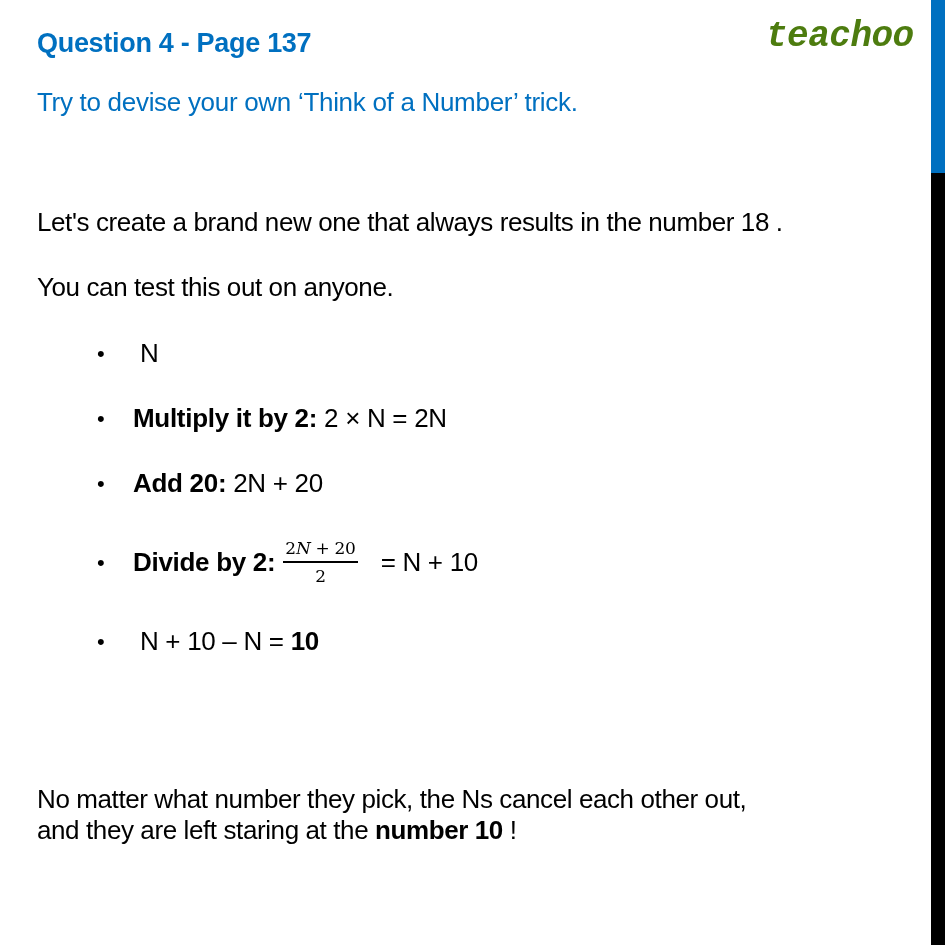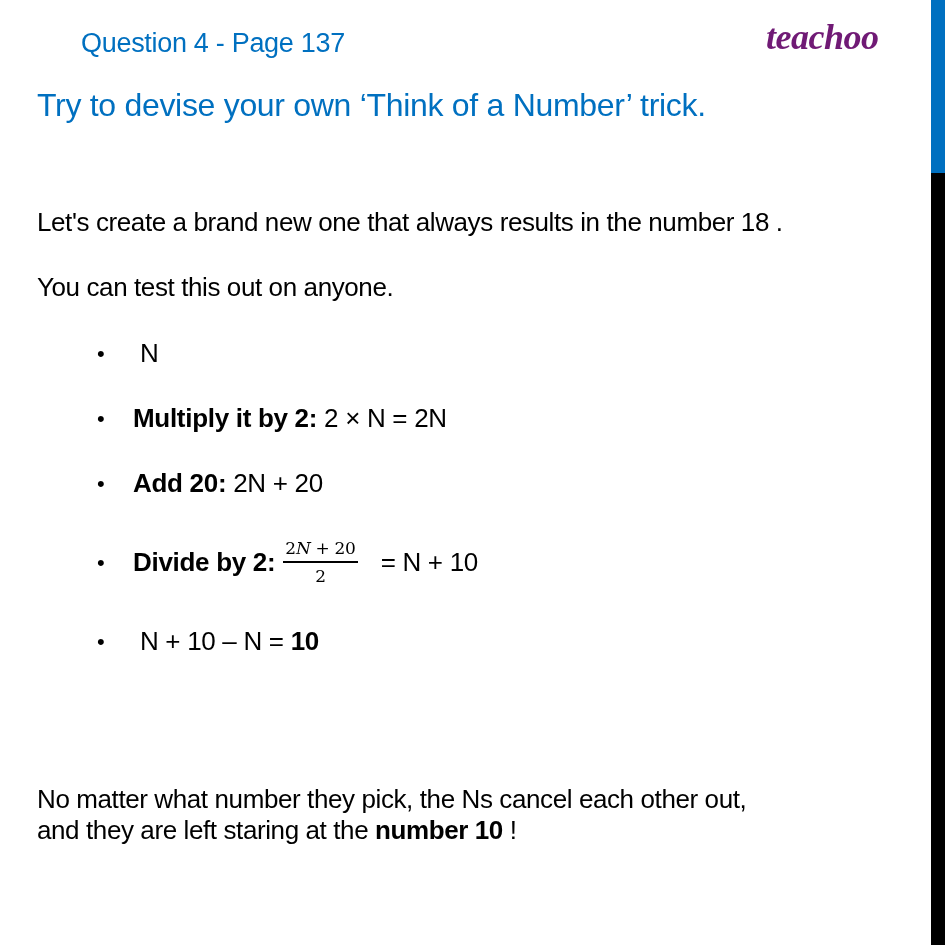--- a/index.html
+++ b/index.html
@@ -29,42 +29,41 @@
       left: 0;
       width: 14px;
       height: 173px;
       background: #0070c0;
     }
     .question-title {
       position: absolute;
       left: 37px;
       top: 28px;
       font-size: 27px;
-      font-weight: normal;
+      font-weight: bold;
       color: #0070c0;
       letter-spacing: -0.3px;
-      margin-left: 44px;
     }
     .subtitle {
       position: absolute;
       left: 37px;
       top: 87px;
-      font-size: 32px;
+      font-size: 26px;
       color: #0070c0;
       letter-spacing: -0.3px;
     }
     .logo {
       position: absolute;
       left: 766px;
       top: 16px;
-      font-family: Liberation Serif, serif;
+      font-family: Liberation Mono, monospace;
       font-style: italic;
       font-weight: bold;
       font-size: 36px;
-      color: #701a75;
+      color: #4d7c0f;
       letter-spacing: -0.5px;
     }
     .para {
       position: absolute;
       left: 37px;
       font-size: 26px;
       letter-spacing: -0.4px;
       white-space: nowrap;
     }
     .bullet-row {

